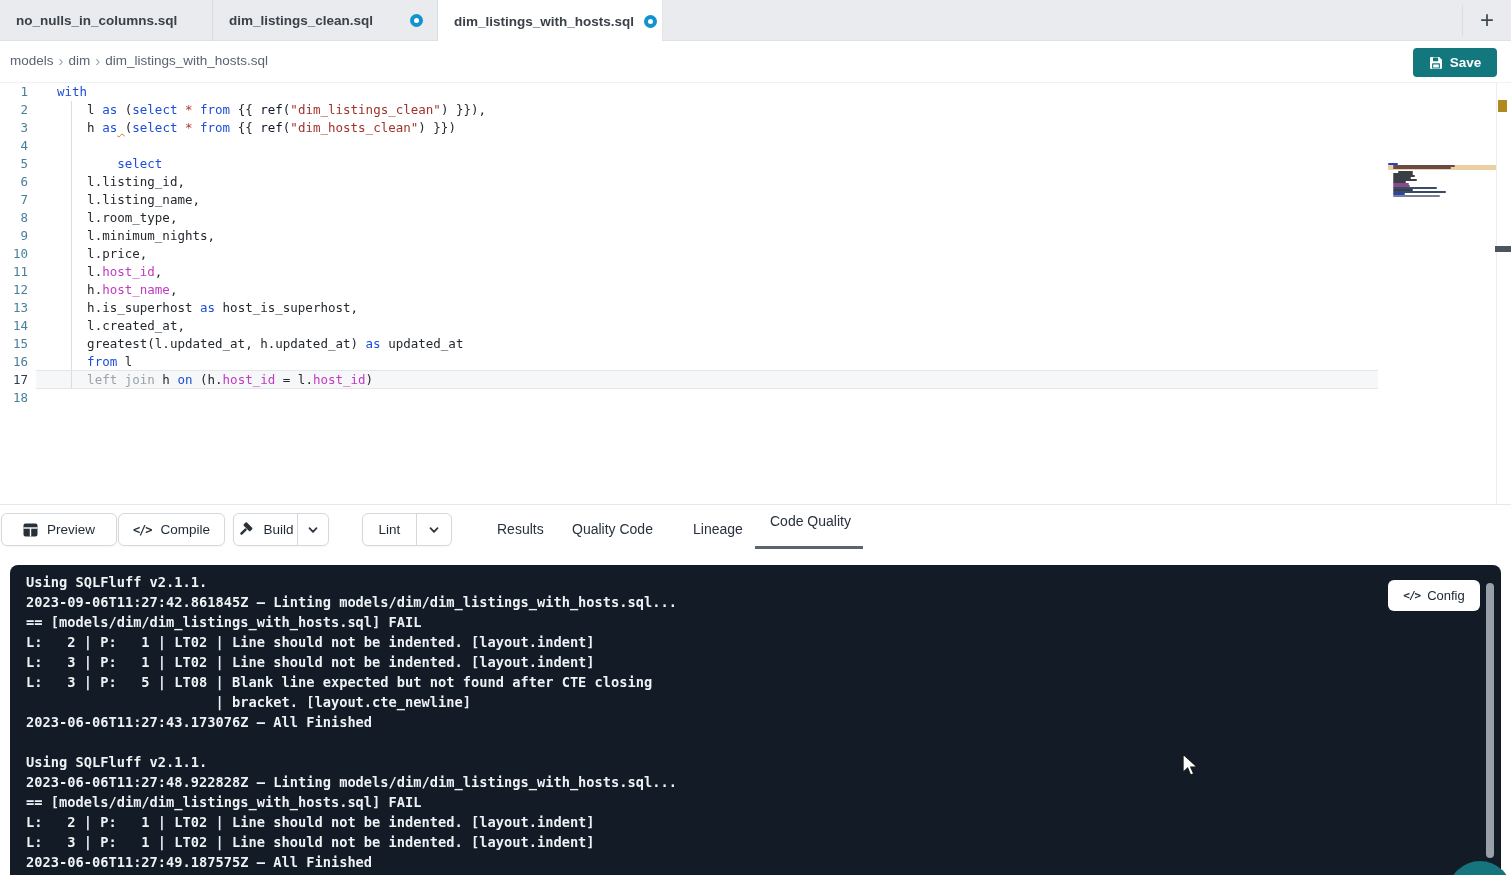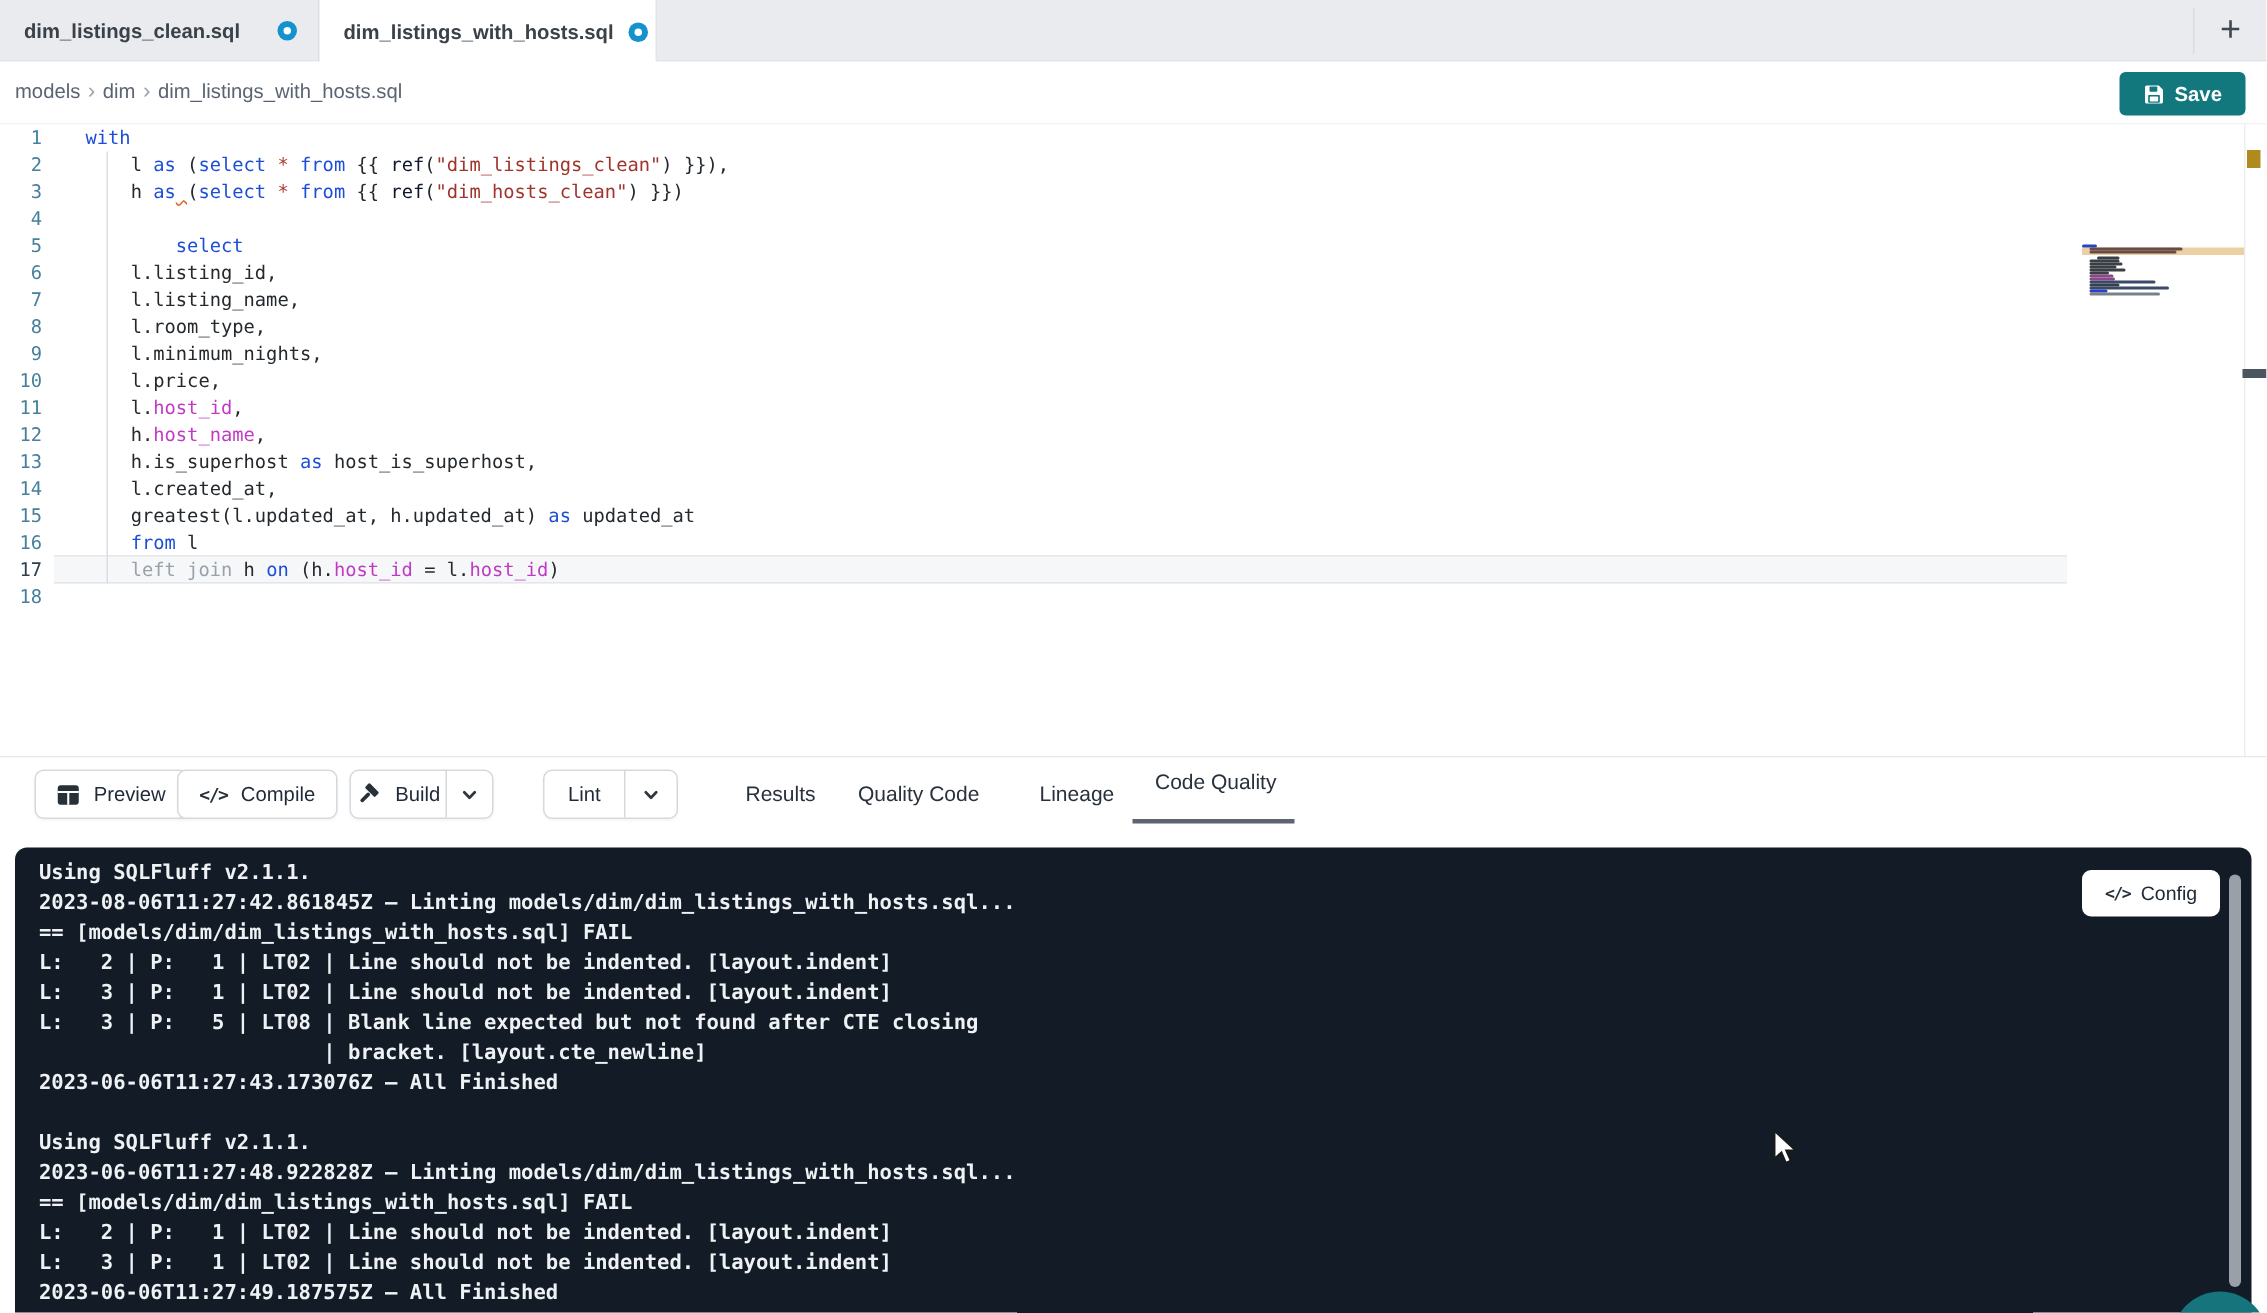--- a/index.html
+++ b/index.html
@@ -64,21 +64,21 @@
   .editor-scroll-line { position:absolute; left:1496px; top:0; width:1px; height:421px; background:#ededf0; }
   .ruler-marker { position:absolute; left:1498px; top:17px; width:9px; height:12px; background:#b08a1e; }
   .edge-dash { position:absolute; left:1495px; top:163px; width:16px; height:6px; background:#4a5560; }
 
   
   .toolbar { position:absolute; left:0; top:505px; width:1511px; height:60px; background:#fff; }
   .btn, .split { position:absolute; top:8px; height:33px; background:#fff; border:1px solid #d5d9dd;
     border-radius:6px; display:flex; align-items:center; font-size:13.5px; color:#1f2937;
     font-weight:500; cursor:pointer; box-shadow:0 1px 2px rgba(16,24,40,.04); font-family:"Liberation Sans",sans-serif; }
   .btn { justify-content:center; gap:9px; }
-  #btn-preview { left:23px;  width:103px; }
+  #btn-preview { left:1px;  width:116px; }
   #btn-compile { left:118px; width:107px; }
   #grp-build   { left:233px; width:96px; padding:0; }
   #grp-lint    { left:362px; width:90px;  padding:0; }
   .split-main { flex:1; height:100%; display:flex; align-items:center; justify-content:center; gap:9px; cursor:pointer; }
   .split-chev { height:100%; display:flex; align-items:center; justify-content:center; border-left:1px solid #d5d9dd; cursor:pointer; }
   #grp-build .split-main { width:88px; } #grp-build .split-chev { width:31px; }
   #grp-lint  .split-main { width:54px; } #grp-lint  .split-chev { width:35px; }
   .code-glyph { font-family:"DejaVu Sans Mono","Liberation Mono",monospace; font-size:12px; font-weight:700; color:#283038; letter-spacing:-1px; }
 
   .ptab { position:absolute; top:16px; font-size:14px; color:#28313c; cursor:pointer; }
@@ -101,20 +101,23 @@
 
   .fab { position:absolute; left:1448px; top:861px; width:64px; height:64px; border-radius:50%;
     background:#15747c; cursor:pointer; }
   .mouse-cursor { position:absolute; left:1178px; top:752px; pointer-events:none; }
 </style>
 </head>
 <body>
 
 <div class="tabbar" data-name="tab-bar">
   <div id="tabs" data-name="open-file-tabs">
+      <div class="tab" data-name="file-tab">
+        <span data-name="file-tab-label">no_nulls_in_columns.sql</span>
+      </div>
       <div class="tab" data-name="file-tab">
         <span data-name="file-tab-label">dim_listings_clean.sql</span>
         <span class="dot" data-name="modified-dot-icon"></span>
       </div>
       <div class="tab active" data-name="file-tab">
         <span data-name="file-tab-label">dim_listings_with_hosts.sql</span>
         <span class="dot" data-name="modified-dot-icon"></span>
       </div>
     </div>
   <div class="tab-end-divider" data-name="tabbar-divider"></div>
@@ -264,21 +267,21 @@
   <span class="ptab" data-name="tab-results">Results</span>
   <span class="ptab" data-name="tab-compiled-code">Quality Code</span>
   <span class="ptab" data-name="tab-lineage">Lineage</span>
   <span class="ptab" data-name="tab-code-quality">Code Quality</span>
   <div class="ptab-underline" data-name="active-tab-underline"></div>
 </div>
 
 <div class="terminal" data-name="terminal-panel">
   <div id="termlines" data-name="terminal-output">
       <div class="tline" data-name="terminal-line" style="top: 7px;">Using SQLFluff v2.1.1.</div>
-      <div class="tline" data-name="terminal-line" style="top: 27px;">2023-08-06T11:27:42.861845Z — Linting models/dim/dim_listings_with_hosts.sql...</div>
+      <div class="tline" data-name="terminal-line" style="top: 27px;">2023-09-06T11:27:42.861845Z — Linting models/dim/dim_listings_with_hosts.sql...</div>
       <div class="tline" data-name="terminal-line" style="top: 47px;">== [models/dim/dim_listings_with_hosts.sql] FAIL</div>
       <div class="tline" data-name="terminal-line" style="top: 67px;">L:   2 | P:   1 | LT02 | Line should not be indented. [layout.indent]</div>
       <div class="tline" data-name="terminal-line" style="top: 87px;">L:   3 | P:   1 | LT02 | Line should not be indented. [layout.indent]</div>
       <div class="tline" data-name="terminal-line" style="top: 107px;">L:   3 | P:   5 | LT08 | Blank line expected but not found after CTE closing</div>
       <div class="tline" data-name="terminal-line" style="top: 127px;">                       | bracket. [layout.cte_newline]</div>
       <div class="tline" data-name="terminal-line" style="top: 147px;">2023-06-06T11:27:43.173076Z — All Finished</div>
       <div class="tline" data-name="terminal-line" style="top: 167px;"></div>
       <div class="tline" data-name="terminal-line" style="top: 187px;">Using SQLFluff v2.1.1.</div>
       <div class="tline" data-name="terminal-line" style="top: 207px;">2023-06-06T11:27:48.922828Z — Linting models/dim/dim_listings_with_hosts.sql...</div>
       <div class="tline" data-name="terminal-line" style="top: 227px;">== [models/dim/dim_listings_with_hosts.sql] FAIL</div>

